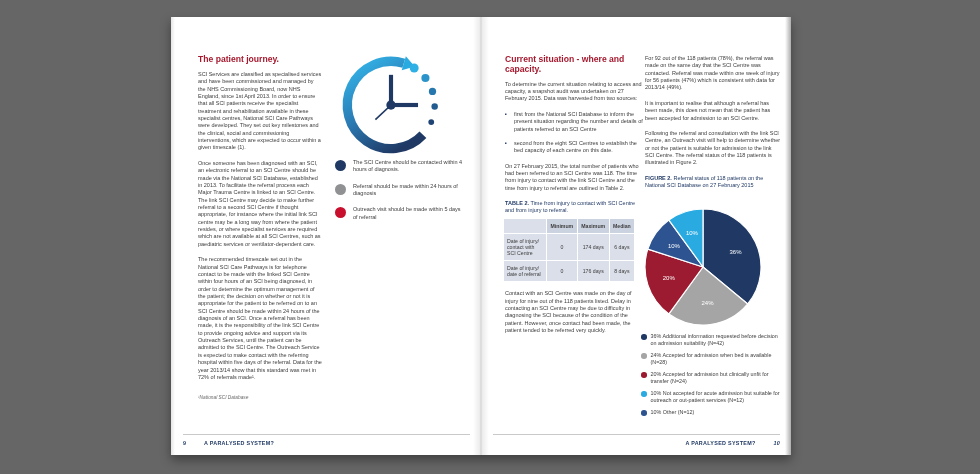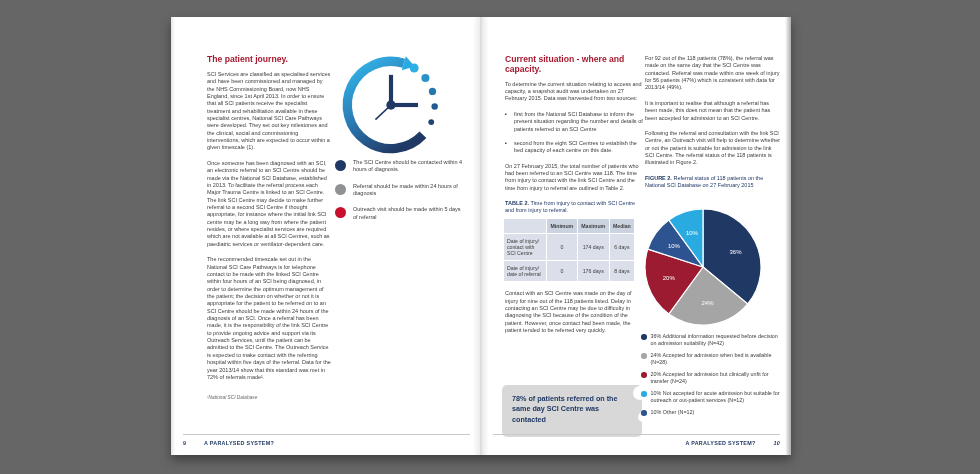--- a/index.html
+++ b/index.html
@@ -11,21 +11,21 @@
   .spread::before{content:'';position:absolute;right:0;top:0;bottom:0;width:6px;z-index:6;
           background:linear-gradient(to right,rgba(0,0,0,0),rgba(0,0,0,0.32));pointer-events:none;}
   .spread::after{content:'';position:absolute;left:302px;top:0;bottom:0;width:16px;z-index:6;
           background:linear-gradient(to right,rgba(0,0,0,0),rgba(0,0,0,0.07) 40%,rgba(0,0,0,0.16) 50%,rgba(0,0,0,0.07) 60%,rgba(0,0,0,0));pointer-events:none;}
   .page{position:relative;width:310px;height:438px;}
   .page-left::before{content:'';position:absolute;left:0;top:0;bottom:0;width:4px;
           background:linear-gradient(to right,rgba(0,0,0,0.10),rgba(0,0,0,0));pointer-events:none;}
 
   h2.sec{margin:0 0 6px 0;font-size:8.6px;line-height:1.15;font-weight:bold;color:#a6192e;}
   p.body{margin:0 0 8px 0;font-size:5.5px;line-height:1.34;color:#3d3d3d;text-align:left;}
-  .text-col-left{position:absolute;left:36px;top:38px;width:124px;}
+  .text-col-left{position:absolute;left:27px;top:38px;width:124px;}
   .footnote{margin-top:14px;font-size:4.8px;font-style:italic;color:#6b6b6b;}
 
   
   .clock-box{position:absolute;left:168px;top:36px;width:104px;height:104px;}
   .clock-bullets{position:absolute;left:164px;top:142px;width:142px;}
   .cb{display:flex;align-items:flex-start;margin-bottom:9px;}
   .cb .dot{flex:0 0 auto;width:11px;height:11px;border-radius:50%;margin-right:7px;margin-top:1px;}
   .cb .txt{font-size:5.5px;line-height:1.34;color:#3d3d3d;width:112px;}
 
   .footer{position:absolute;left:12px;right:11px;bottom:9px;border-top:0.8px solid #c9c9c9;
@@ -156,23 +156,20 @@
               <td class="lab">Date of injury/ date of referral</td>
               <td>0</td>
               <td>176 days</td>
               <td>8 days</td>
             </tr>
           </tbody>
         </table>
         <p class="body">Contact with an SCI Centre was made on the day of injury for nine out of the 118 patients listed. Delay in contacting an SCI Centre may be due to difficulty in diagnosing the SCI because of the condition of the patient. However, once contact had been made, the patient tended to be referred very quickly.</p>
       </div>
 
-      <div class="callout">
-        <div class="ctext">78% of patients referred on the same day SCI Centre was contacted</div>
-      </div>
 
       <div class="col2">
         <p class="body">For 92 out of the 118 patients (78%), the referral was made on the same day that the SCI Centre was contacted. Referral was made within one week of injury for 56 patients (47%) which is consistent with data for 2013/14 (49%).</p>
         <p class="body">It is important to realise that although a referral has been made, this does not mean that the patient has been accepted for admission to an SCI Centre.</p>
         <p class="body">Following the referral and consultation with the link SCI Centre, an Outreach visit will help to determine whether or not the patient is suitable for admission to the link SCI Centre. The referral status of the 118 patients is illustrated in Figure 2.</p>
         <p class="fig-caption">
           <b>FIGURE 2.</b>
           <span>Referral status of 118 patients on the National SCI Database on 27 February 2015</span>
         </p>
       </div>

